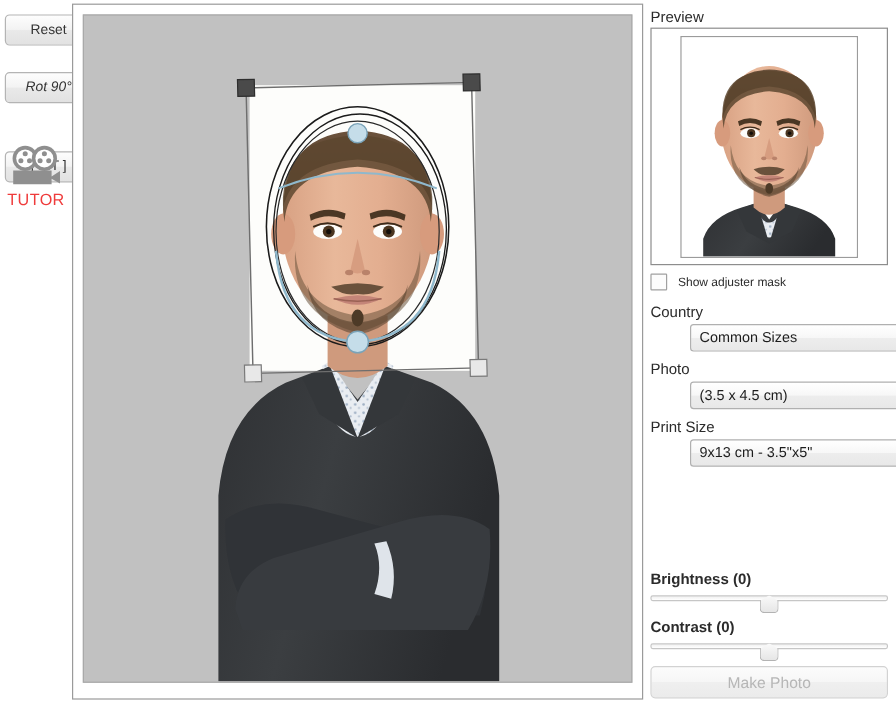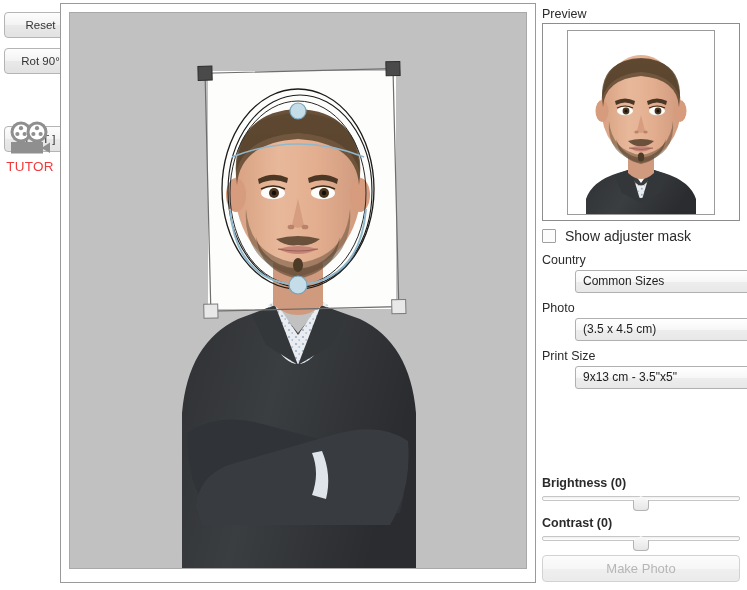--- a/index.html
+++ b/index.html
@@ -35,21 +35,21 @@
     color: #333;
     font-family: "Liberation Sans", sans-serif;
     font-size: 11.5px;
     line-height: 24px;
     text-align: center;
     box-sizing: border-box;
     cursor: pointer;
     white-space: nowrap;
   }
   #btn-reset { top: 12px; }
-  #btn-rot90 { top: 48px; }
+  #btn-rot90 { top: 60px; font-style: italic; }
   #btn-fit   { top: 82px; margin-top: 44px; }
 
   #tutor-block {
     position: absolute;
     left: 2px;
     top: 120px;
     width: 56px;
     text-align: center;
     cursor: pointer;
   }
@@ -128,21 +128,21 @@
     gap: 9px;
     cursor: pointer;
   }
   #mask-checkbox {
     width: 14px; height: 14px;
     border: 1px solid #a0a0a0;
     background: #fcfcfc;
     box-sizing: border-box;
     border-radius: 1px;
   }
-  #mask-label { font-size: 14px; color: #2b2b2b; }
+  #mask-label { font-size: 10px; color: #2b2b2b; }
 
   .field-label {
     position: absolute;
     left: 1px;
     font-size: 12.5px;
     color: #2b2b2b;
   }
   .select-box {
     position: absolute;
     left: 1px;

